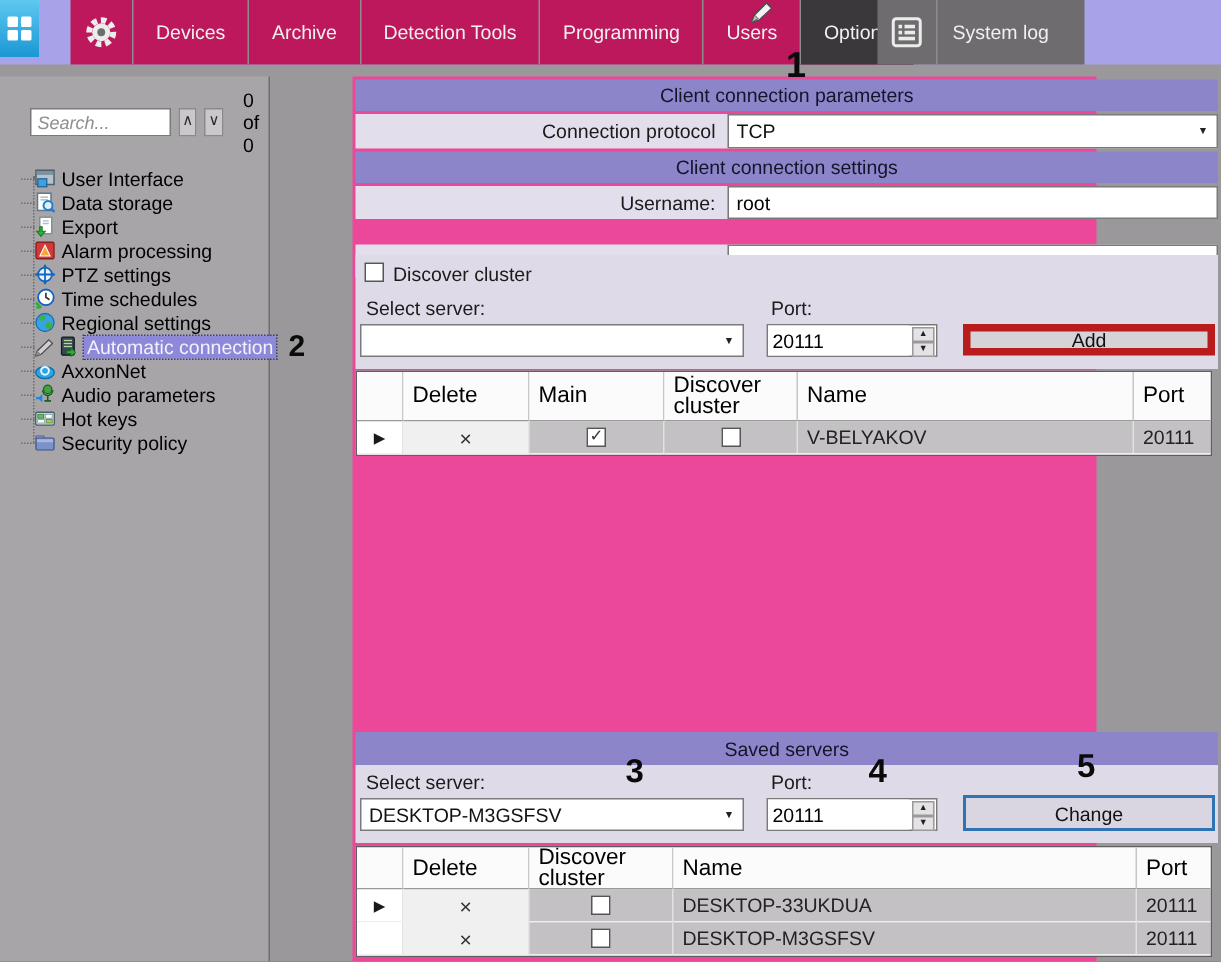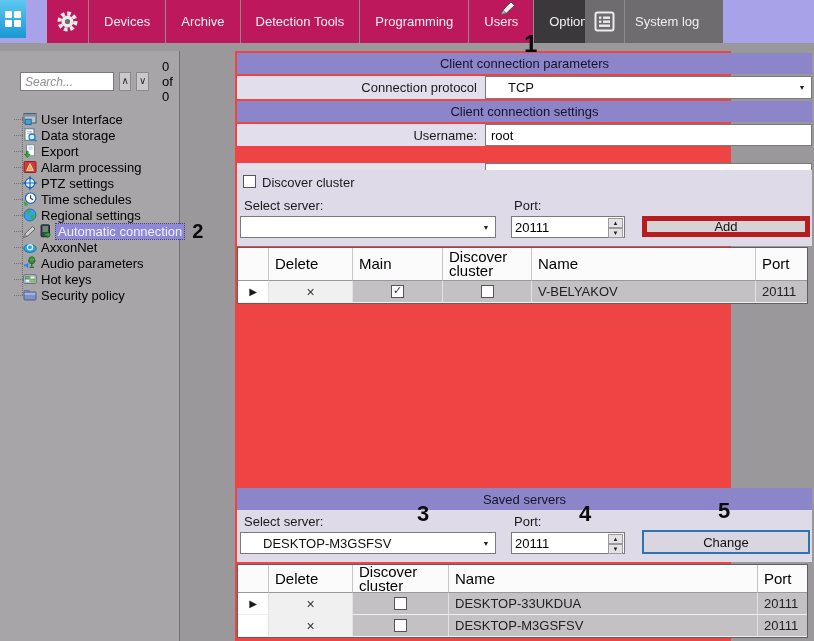--- a/index.html
+++ b/index.html
@@ -35,27 +35,27 @@
   .tree { position:relative; margin-top:7px; font-size:13px; color:#000; }
   .tree::before { content:""; position:absolute; left:22px; top:6px; bottom:8px; border-left:1px dotted #6d6d6d; }
   .tree-item { height:16px; display:flex; align-items:center; padding-left:14px; position:relative; white-space:nowrap; }
   .tree-item::before { content:""; width:9px; border-top:1px dotted #6d6d6d; flex:0 0 auto; }
   .tree-icon { width:14px; height:14px; margin-right:4px; flex:0 0 auto; }
   .tree-icon.narrow { margin-right:1px; }
   .tree-item.selected .tree-label { background:#8d89d8; color:#f2f0fc; outline:1px dotted #3c3c82; padding:0 2px; }
   #ann2 { position:static; font-size:20px; margin-left:8px; font-weight:bold; color:#0a0a0a; }
 
   
-  .main { position:absolute; left:235px; top:51px; width:496px; height:590px; background:#ef4444; }
+  .main { position:absolute; left:235px; top:51px; width:496px; height:590px; background:#ec4899; }
   .phead { position:absolute; left:2px; width:575px; height:21px; background:#8c85c9; color:#16142a; font-size:13px; display:flex; align-items:center; justify-content:center; }
   #head1 { top:2px; } #head2 { top:50px; } #head3 { top:437px; height:22px; }
   .form-row { position:absolute; left:2px; width:575px; }
   #row-protocol { top:25px; height:23px; } #row-user { top:73px; height:22px; } #row-pass { top:112px; height:22px; }
   .flabel { position:absolute; left:0; top:0; bottom:0; width:248px; background:#e2deec; font-size:13px; display:flex; align-items:center; justify-content:flex-end; padding-right:8px; box-sizing:border-box; color:#1a1a1a; }
-  .combo { position:absolute; background:#fff; border:1px solid #7a7a7a; box-sizing:border-box; font-size:13px; display:flex; align-items:center; padding-left:22px; color:#111; }
+  .combo { position:absolute; background:#fff; border:1px solid #7a7a7a; box-sizing:border-box; font-size:13px; display:flex; align-items:center; padding-left:5px; color:#111; }
   .combo-full { left:248px; right:0; top:0; bottom:0; }
   .combo .arrow { position:absolute; right:2px; top:2px; bottom:2px; width:14px; display:flex; align-items:center; justify-content:center; font-size:7px; color:#222; }
   .tinput { position:absolute; left:248px; right:0; top:0; bottom:0; border:1px solid #7a7a7a; font-size:13px; padding:0 5px; box-sizing:border-box; font-family:inherit; background:#fff; }
   .sect { position:absolute; left:2px; width:575px; background:#dedae8; }
   #sect1 { top:119px; height:76px; } #sect2 { top:459px; height:52px; }
   .cbox { width:13px; height:13px; background:#fff; border:1px solid #555; box-sizing:border-box; position:relative; flex:0 0 auto; }
   .cbox.on::after { content:"✓"; position:absolute; left:1px; top:-2px; font-size:11px; color:#333; }
   .abs { position:absolute; }
   .sec-label { position:absolute; font-size:13px; color:#1a1a1a; white-space:nowrap; }
   .spin { position:absolute; background:#fff; border:1px solid #7a7a7a; box-sizing:border-box; }

